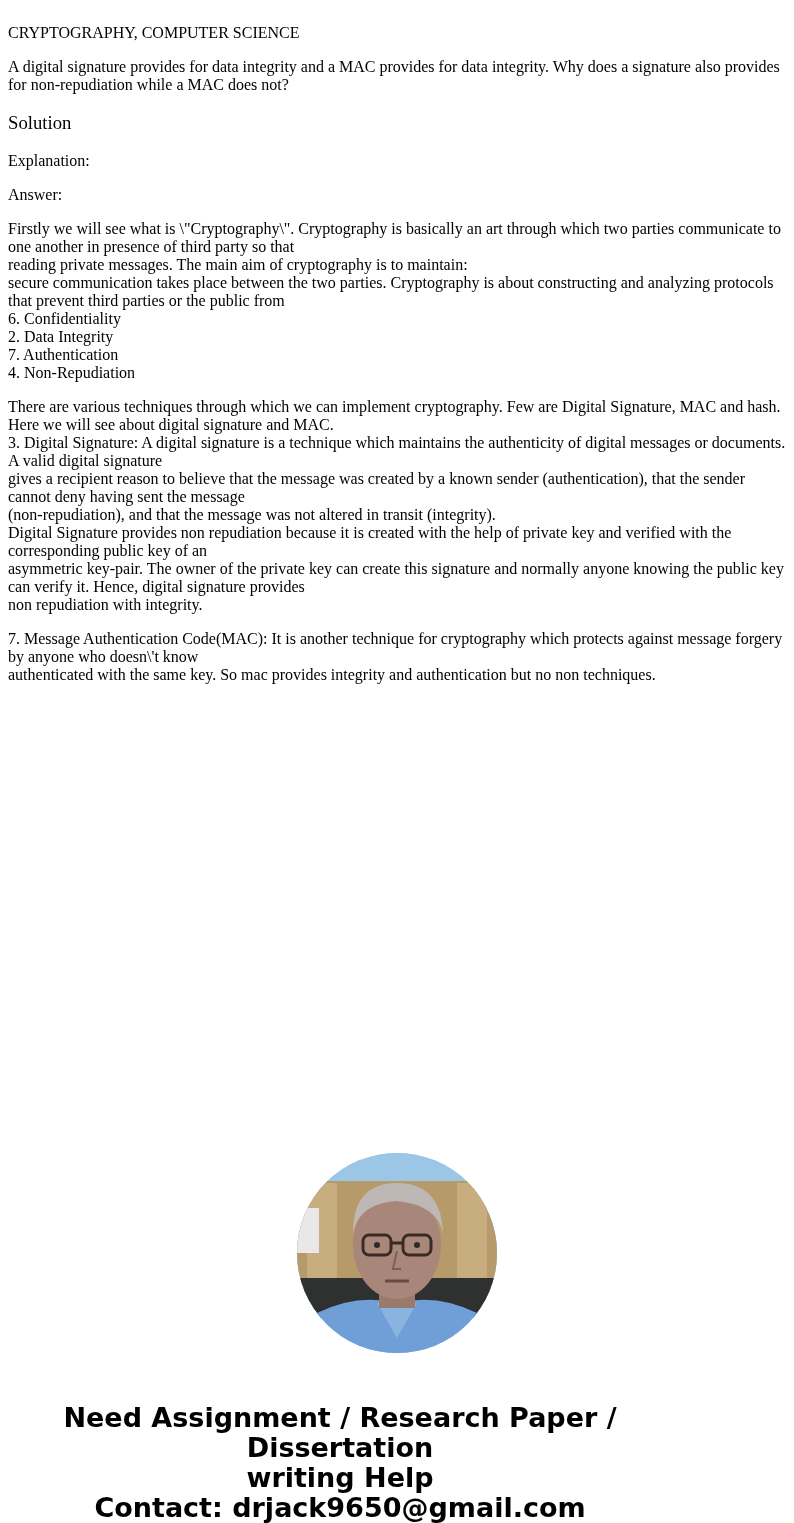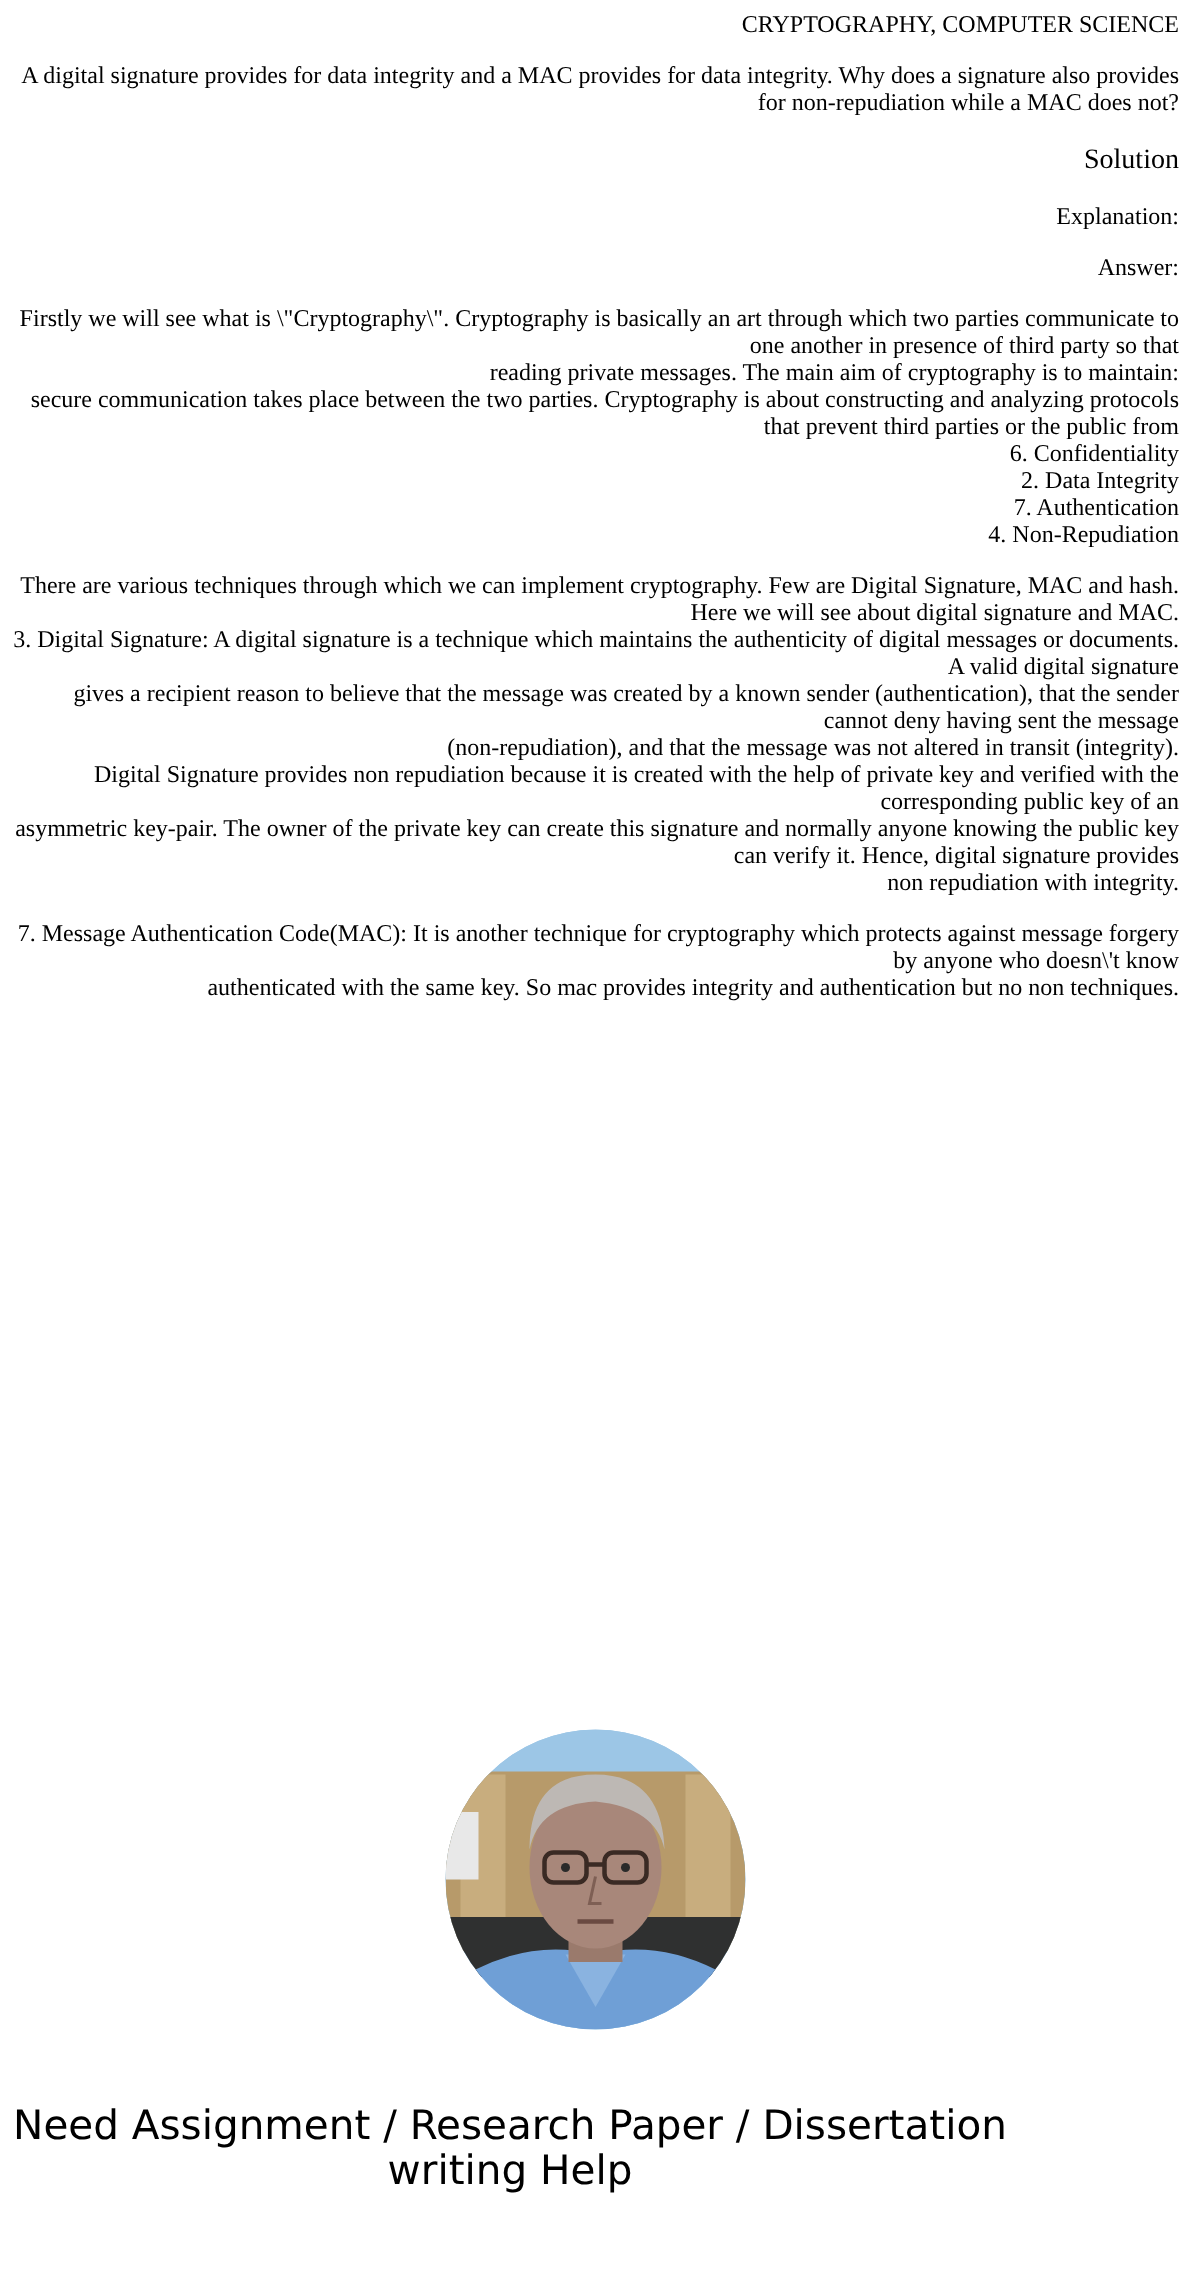--- a/index.html
+++ b/index.html
@@ -6,21 +6,21 @@
     body {
       width: 794px;
       height: 1523px;
       position: relative;
       font-family: "Liberation Serif", serif;
       font-size: 16px;
       line-height: 18px;
       color: #000000;
       overflow: hidden;
     }
-    .content { position: absolute; left: 8px; top: 8px; width: 778px; text-align: right; }
+    .content { position: absolute; left: 8px; top: 24px; width: 778px; }
     p { margin: 0 0 16px 0; }
     .subject { margin-bottom: 16px; }
     h3.solution {
       font-size: 18.7px;
       font-weight: normal;
       margin: 18px 0 18px 0;
       line-height: 22px;
     }
     .line { display: block; }
     .avatar {
@@ -34,21 +34,21 @@
       background: #9cc6e6;
     }
     .avatar svg { display: block; }
     .promo {
       position: absolute;
       left: 0;
       top: 1403px;
       width: 680px;
       text-align: center;
       font-family: "DejaVu Sans", sans-serif;
-      font-weight: normal;
+      font-weight: bold;
       font-size: 27px;
       line-height: 30px;
       color: #000000;
     }
     .promo span { display: block; }
   </style>
 </head>
 <body>
 
 <div class="content">
@@ -112,13 +112,14 @@
     <circle cx="120" cy="92" r="3" fill="#2a2a2a"></circle>
 
     <path d="M100 98 L96 116 L104 116" fill="none" stroke="#7e5f54" stroke-width="2"></path>
     <line x1="88" y1="128" x2="112" y2="128" stroke="#6a4a42" stroke-width="3"></line>
   </svg>
 </div>
 
 <div class="promo">
   <span>Need Assignment / Research Paper / Dissertation</span>
   <span>writing Help</span>
+  <span>Contact: drjack9650@gmail.com</span>
 </div>
 
 </body></html>

